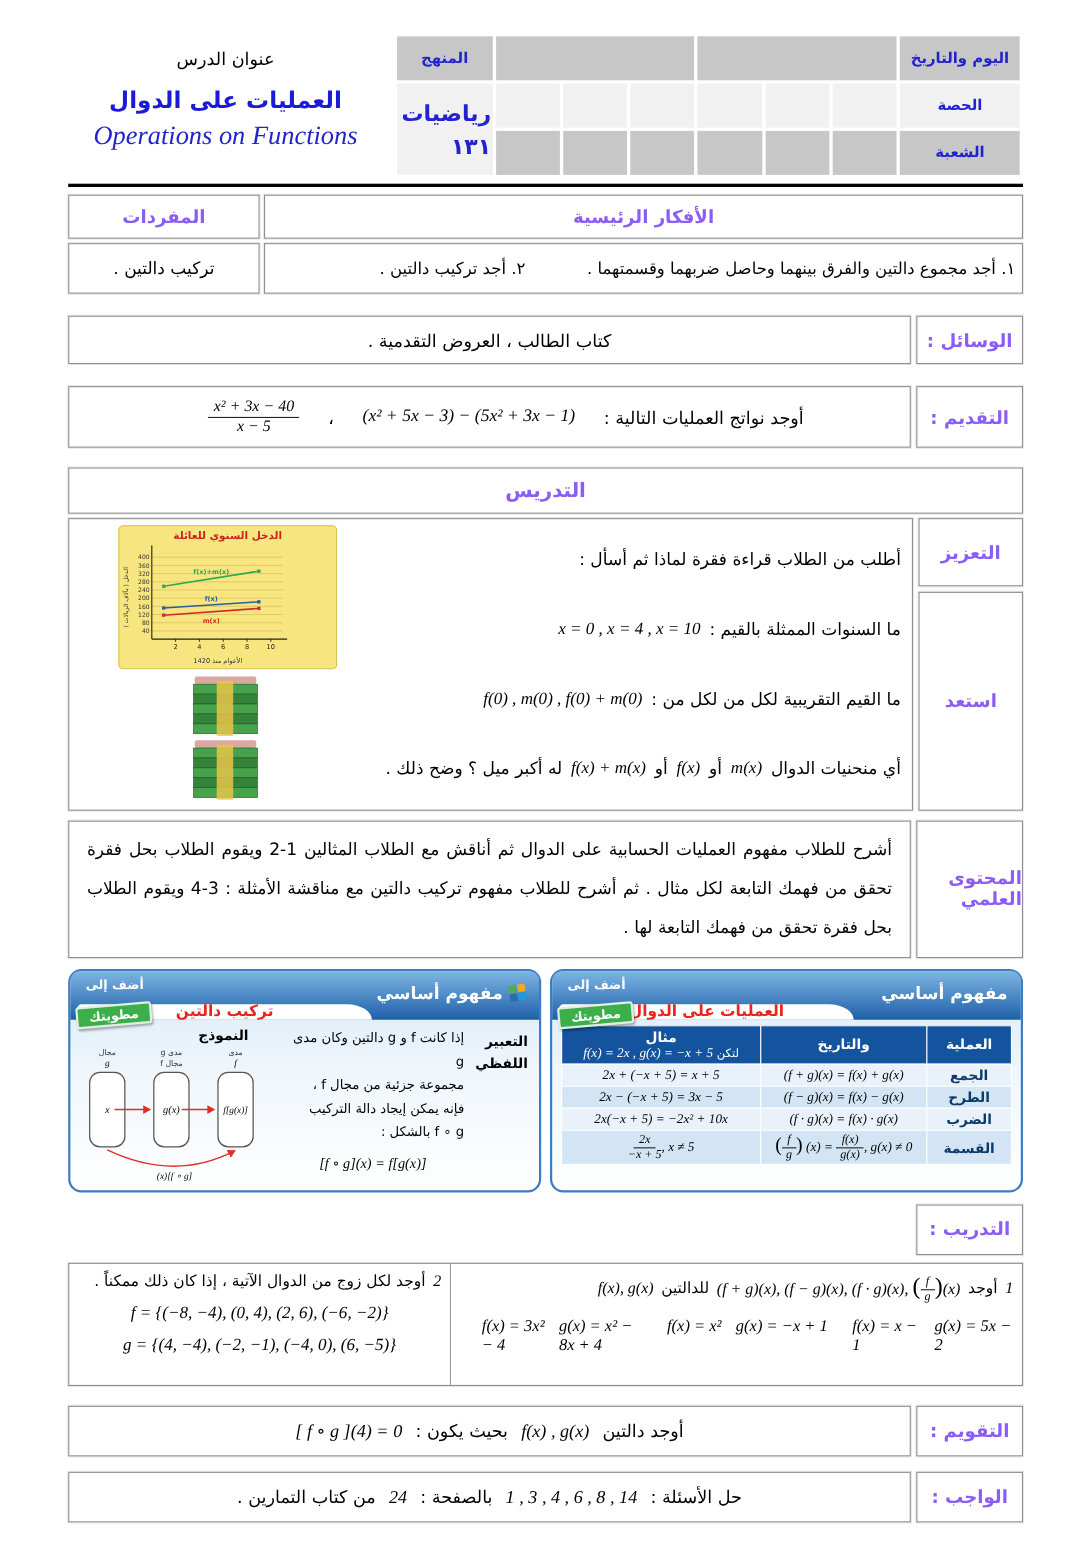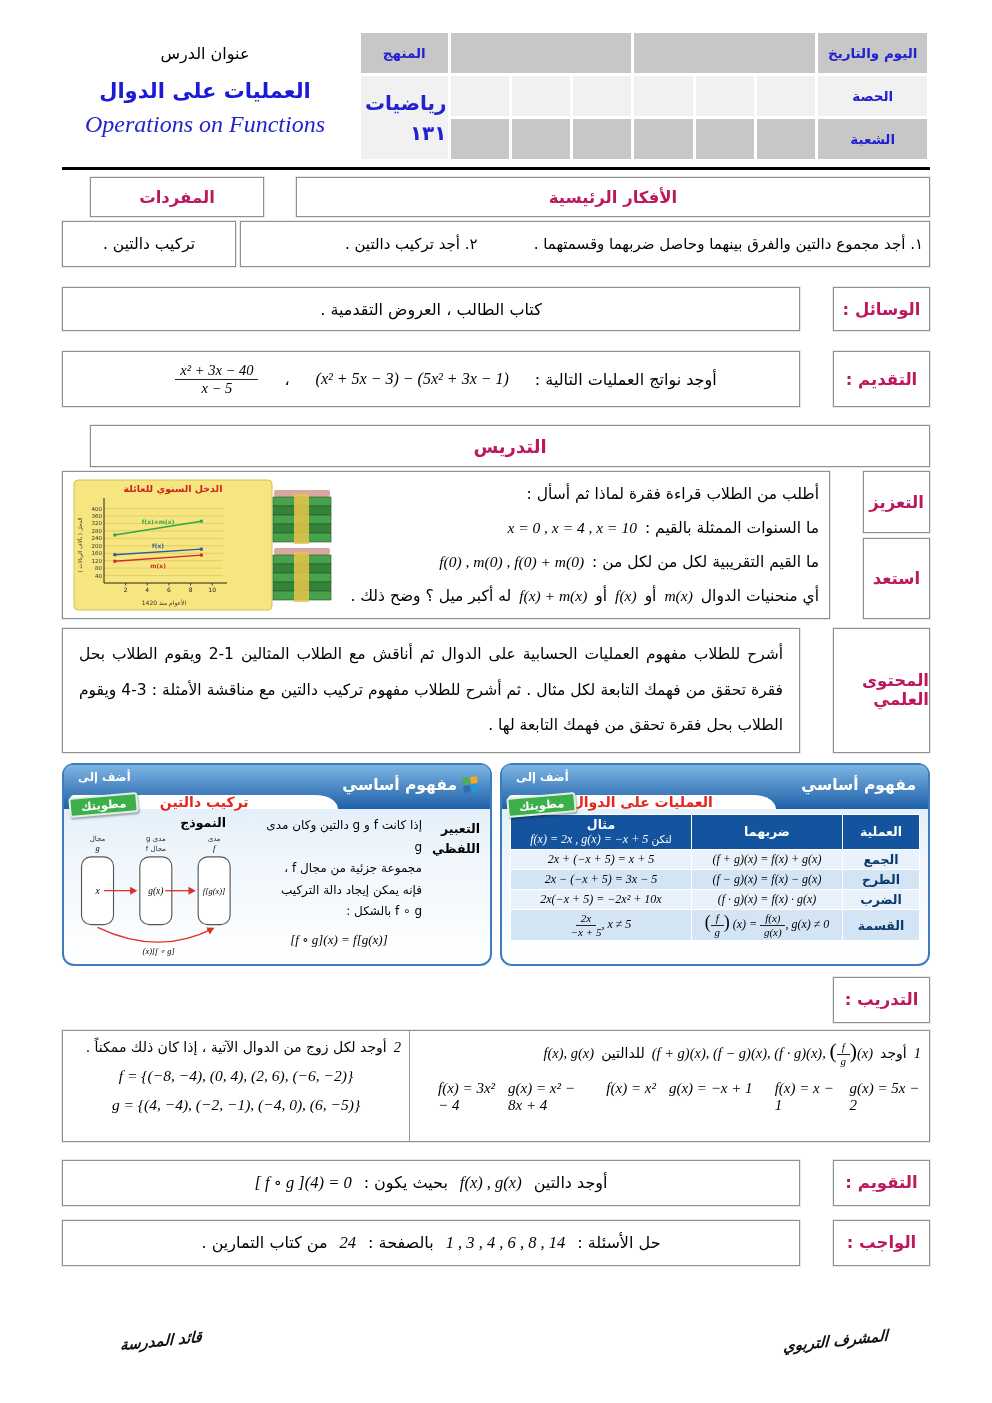--- a/index.html
+++ b/index.html
@@ -1,20 +1,20 @@
 <!DOCTYPE html>
 <html lang="ar" dir="rtl"><head>
 <meta charset="utf-8">
 <style>
   html,body{margin:0;padding:0;}
   body{width:992px;height:1403px;background:#fff;overflow:hidden;
        font-family:"DejaVu Sans",sans-serif;color:#000;}
   .page{width:868px;margin:0 auto;padding-top:30px;position:relative;}
   .bx{border:1px solid #8f8f8f;box-shadow:0 0 0 1px #e9e9e9;background:#fff;}
-  .red{color:#be185d;font-weight:700;margin-left:28px;}
+  .red{color:#8b5cf6;font-weight:700;}
   .math{font-family:"Liberation Serif","DejaVu Serif",serif;font-style:italic;}
   .ltr{direction:ltr;unicode-bidi:isolate;}
   .center{display:flex;align-items:center;justify-content:center;}
 
   
   .hdr{display:flex;gap:10px;}
   .info{border-collapse:separate;border-spacing:3px;flex:0 0 572px;}
   .info td{height:38px;text-align:center;vertical-align:middle;}
   .cell-g{background:#c7c7c7;}
   .cell-l{background:#f1f1f1;}
@@ -57,21 +57,21 @@
   .thead{margin-top:18px;height:40px;font-size:18px;}
   .r-tadris{margin-top:4px;}
   .lblcol{flex:0 0 95px;display:flex;flex-direction:column;gap:5px;}
   .lblcol .bx{display:flex;align-items:center;justify-content:center;}
   .tz{flex:0 0 60px;}
   .ist{flex:1;}
   .tcontent{display:flex;gap:6px;min-height:136px;padding:5px 10px;}
   .tlines{flex:1;display:flex;flex-direction:column;justify-content:space-around;}
   .tline{display:flex;gap:8px;align-items:center;font-size:15.5px;}
   .tline .math{font-size:15.5px;}
-  .figs{flex:0 0 268px;display:flex;direction:ltr;align-items:center;}
+  .figs{flex:0 0 268px;display:flex;flex-direction:column;direction:ltr;align-items:center;}
 
   
   .r-muhtawa{margin-top:9px;}
   .mtext{padding:8px 16px;font-size:15.5px;line-height:2.3;text-align:justify;min-height:96px;}
 
   
   .boxesrow{display:flex;gap:8px;margin-top:10px;}
   .concept{flex:1;position:relative;border:2.5px solid #3c7cc2;border-radius:12px;
            background:linear-gradient(180deg,#d9e9f7 0,#eff6fc 45%,#ffffff 100%);min-height:186px;}
   .chdr{position:relative;height:44px;background:linear-gradient(180deg,#7db4e2,#1e60a9);border-radius:8px 8px 0 0;}
@@ -325,21 +325,21 @@
         <span class="addto">أضف إلى</span>
         <div class="curve">
           <span class="ctitle">العمليات على الدوال</span>
         </div>
       </div>
       <span class="badge">مطويتك</span>
       <table class="optab">
         <tbody>
             <tr>
           <th style="width:72px;">العملية</th>
-          <th style="width:146px;">ضربهما</th>
+          <th style="width:146px;">والتاريخ</th>
           <th>
             <div>مثال</div>
             <div class="subh">
               <span>لتكن</span>
               <span class="math ltr">f(x) = 2x , g(x) = −x + 5</span>
             </div>
           </th>
         </tr>
         <tr class="rA">
           <td class="opname">الجمع</td>

